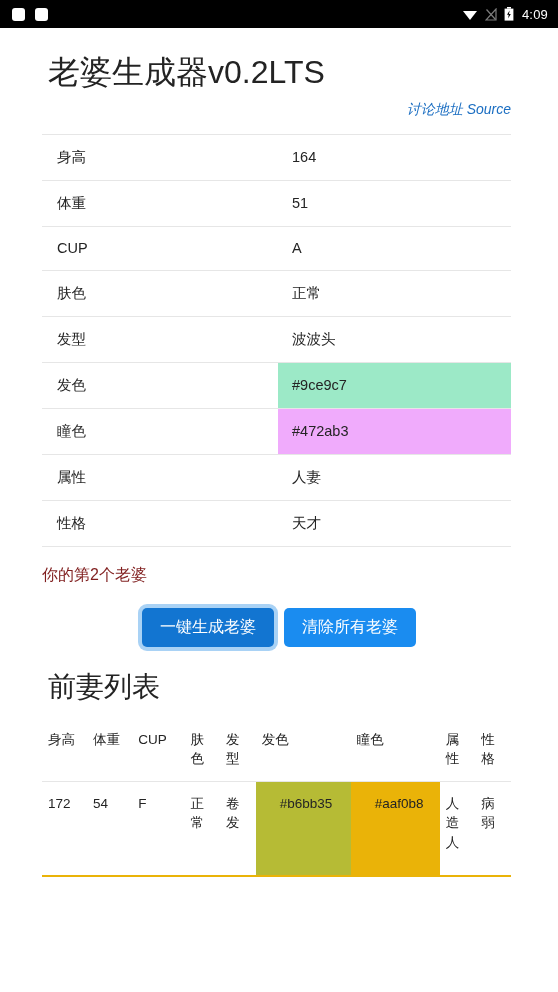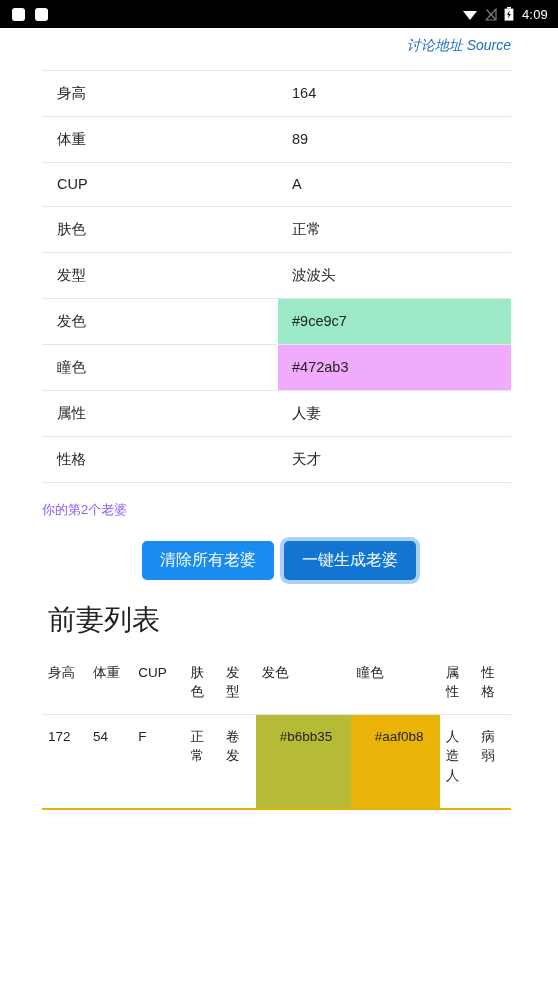--- a/index.html
+++ b/index.html
@@ -84,22 +84,22 @@
     color: #242424;
     vertical-align: middle;
     height: 44px;
   }
   .attr-table td.k { width: 236px; }
   .attr-table td.v { width: 233px; padding-left: 14px; }
   .attr-table td.v.swatch { padding-left: 14px; }
 
   .note {
     margin: 18px 0 0 42px;
-    font-size: 13px;
-    color: #8b5cf6;
+    font-size: 16px;
+    color: #7f1d1d;
   }
 
   
   .btnrow {
     margin: 22px 0 0 0;
     display: flex;
     justify-content: center;
     gap: 10px;
     align-items: center;
   }
@@ -194,35 +194,36 @@
       <rect x="3" y="0" width="4" height="1.6" fill="#ffffff"></rect>
       <rect x="0.6" y="1.6" width="8.8" height="12" fill="#ffffff"></rect>
       <path d="M5.6 3.4 L3 7.8 L4.7 7.8 L4.1 11.6 L6.8 7.0 L5.0 7.0 Z" fill="#000000"></path>
     </svg>
     <span class="sb-time">4:09</span>
   </div>
 </div>
 
 <div class="content">
 
+  <h1 class="page-title">老婆生成器v0.2LTS</h1>
 
   <div class="links">
     <a href="#" style="color: rgb(27, 110, 194);">讨论地址</a>
     <a href="#" style="color: rgb(27, 110, 194);">Source</a>
   </div>
 
   <table class="attr-table">
     <tbody>
       <tr>
         <td class="k">身高</td>
         <td class="v">164</td>
       </tr>
       <tr>
         <td class="k">体重</td>
-        <td class="v">89</td>
+        <td class="v">51</td>
       </tr>
       <tr>
         <td class="k">CUP</td>
         <td class="v">A</td>
       </tr>
       <tr>
         <td class="k">肤色</td>
         <td class="v">正常</td>
       </tr>
       <tr>
@@ -244,22 +245,22 @@
       <tr>
         <td class="k">性格</td>
         <td class="v">天才</td>
       </tr>
     </tbody>
   </table>
 
   <div class="note">你的第2个老婆</div>
 
   <div class="btnrow">
+    <button class="btn btn-primary" style="background: rgb(18, 117, 209); box-shadow: rgb(169, 210, 245) 0px 0px 0px 4px;">一键生成老婆</button>
     <button class="btn btn-secondary" style="background: rgb(26, 140, 240);">清除所有老婆</button>
-    <button class="btn btn-primary" style="background: rgb(18, 117, 209); box-shadow: rgb(169, 210, 245) 0px 0px 0px 4px;">一键生成老婆</button>
   </div>
 
   <h2 class="section-title">前妻列表</h2>
 
   <table class="list-table">
     <thead>
       <tr>
         <th class="c-sg">身高</th>
         <th class="c-tz">体重</th>
         <th class="c-cup">CUP</th>

